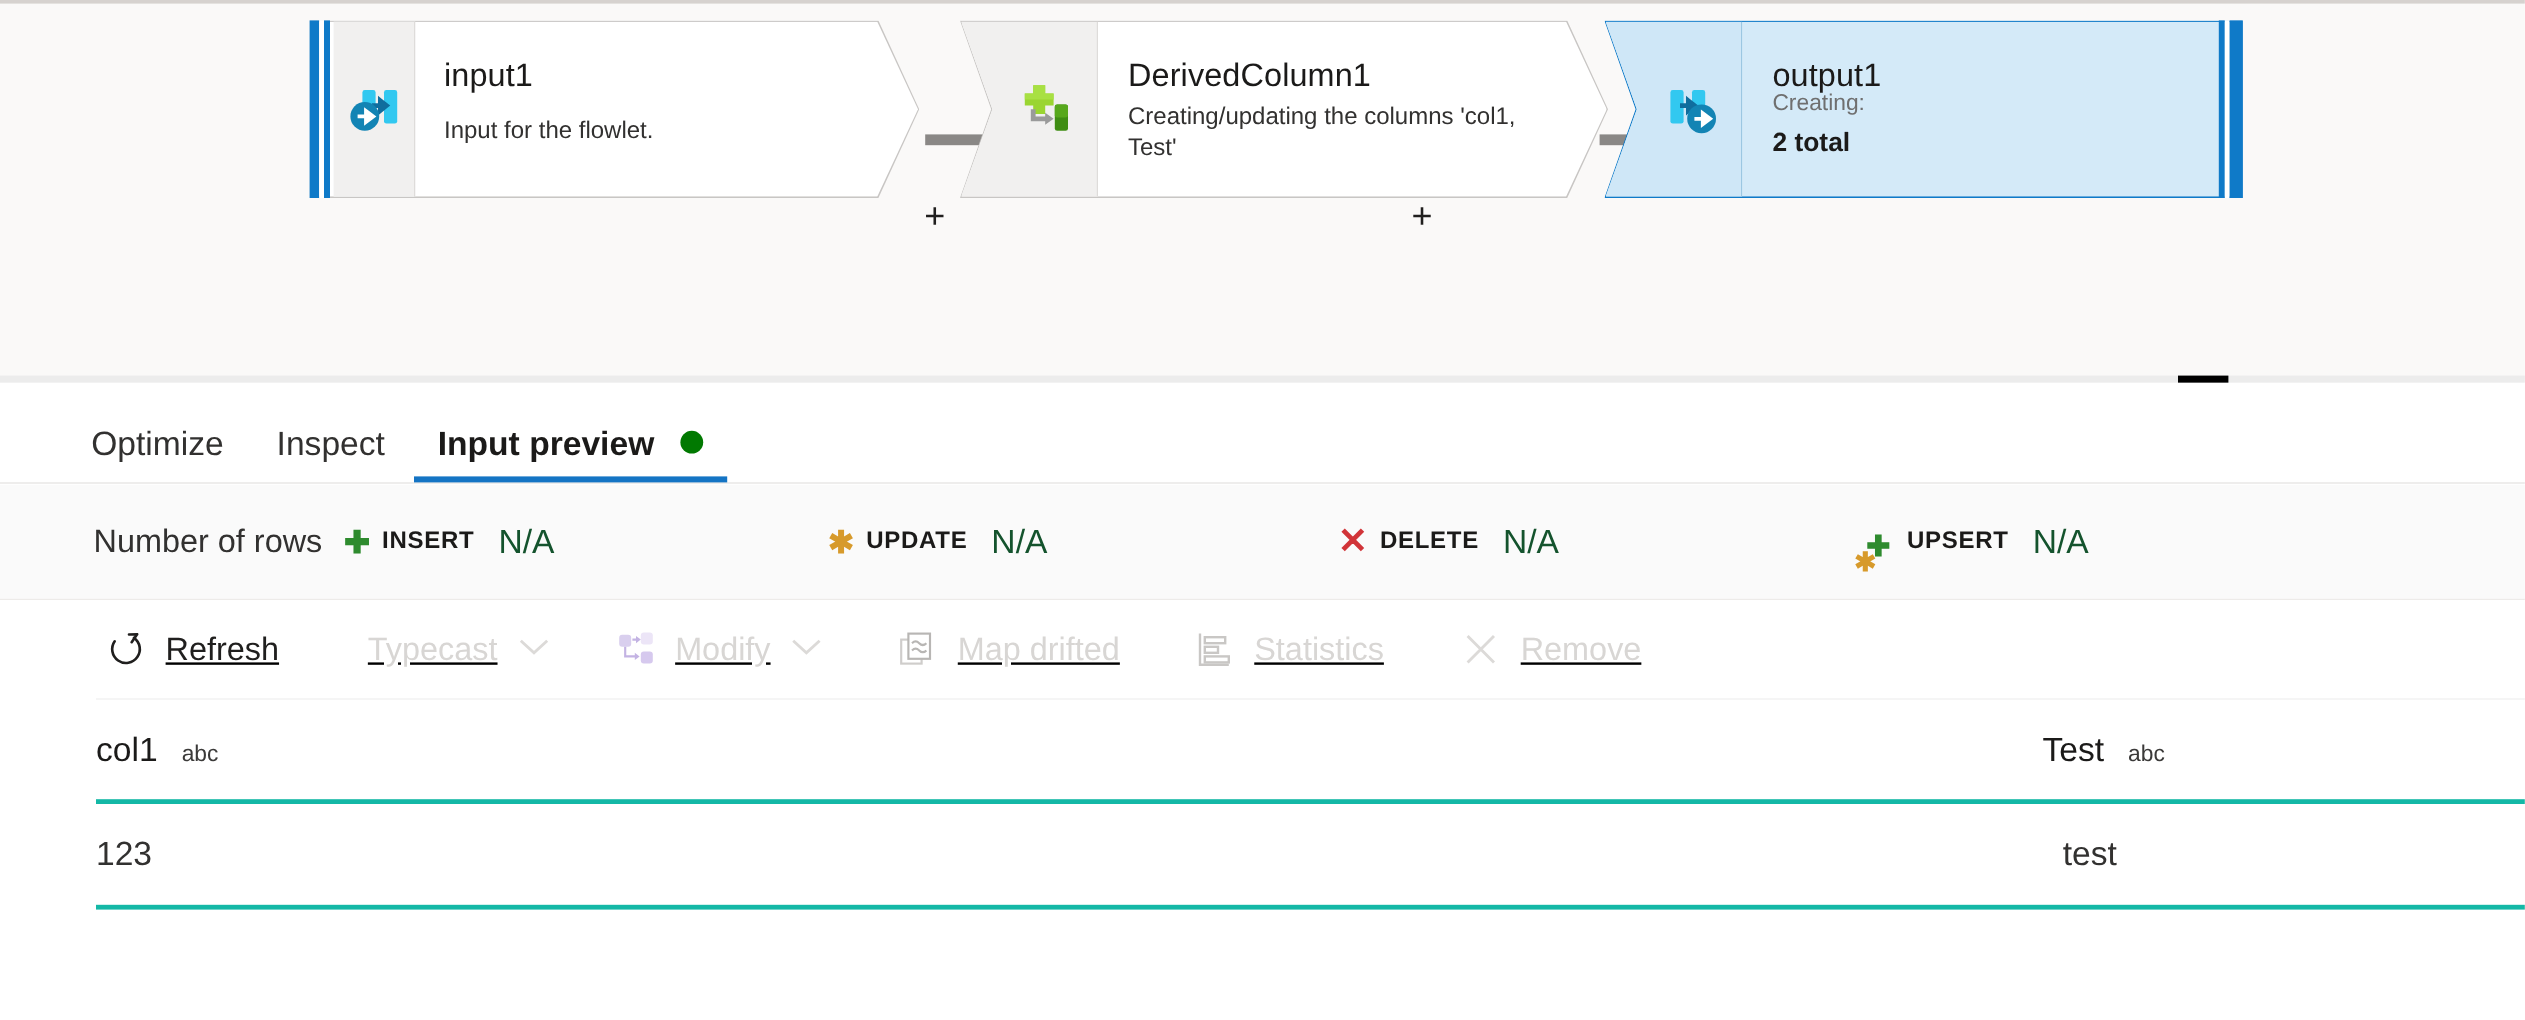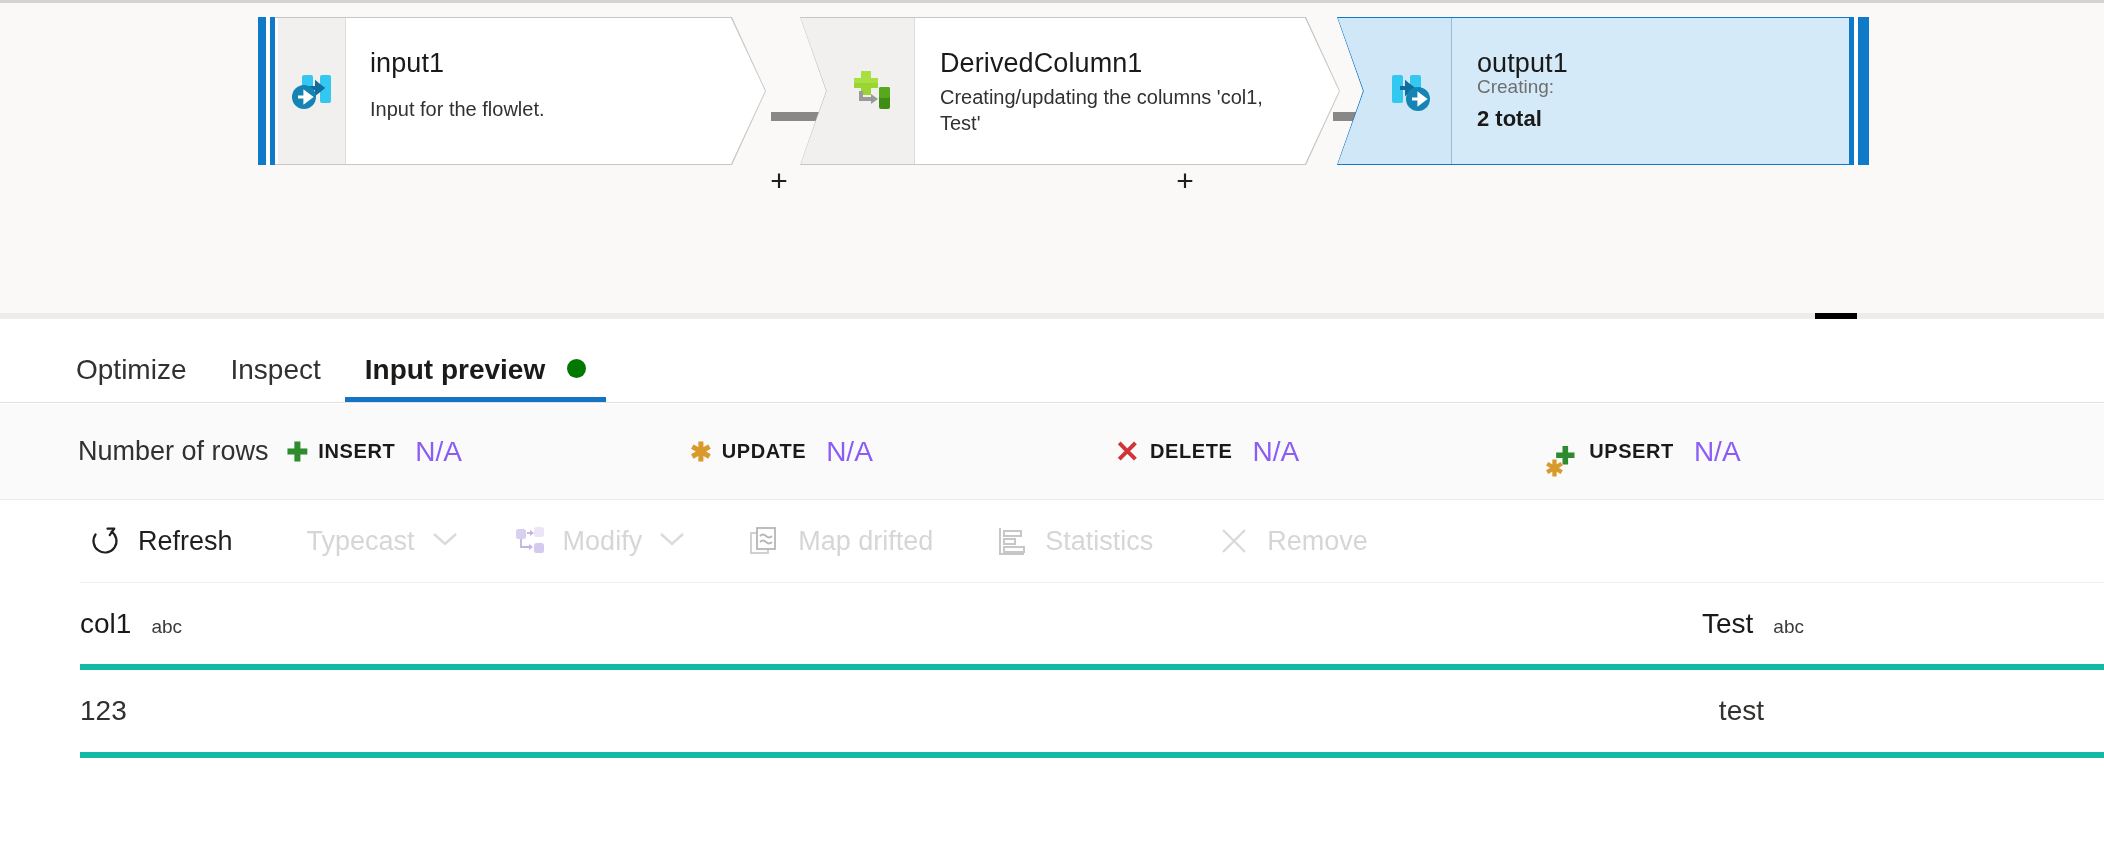--- a/index.html
+++ b/index.html
@@ -135,43 +135,43 @@
     position: absolute; left: 0; top: 404px; width: 2104px; height: 96px;
     background: #fafafa; border-bottom: 1px solid #edebe9;
     display: flex; align-items: center;
   }
   #rowcounts .label {
     font-size: 27px; color: #323130; margin-left: 78px; white-space: nowrap;
   }
   .metric { display: flex; align-items: center; white-space: nowrap; }
   .metric .mi { font-size: 26px; margin-right: 10px; line-height: 1; font-weight: bold; }
   .metric .mname { font-size: 20px; font-weight: bold; letter-spacing: .6px; color: #1b1a19; }
-  .metric .mval { font-size: 28px; color: #8b5cf6; margin-left: 20px; }
+  .metric .mval { font-size: 28px; color: #14532d; margin-left: 20px; }
   .ic-insert { color: #2e8b2e; }
   .ic-update { color: #d79a2b; }
   .ic-delete { color: #d13438; }
   .ic-upsert-star { color: #d79a2b; }
   .ic-upsert-plus { color: #2e8b2e; }
 
   
   #toolbar {
     position: absolute; left: 0; top: 501px; width: 1688px; height: 80px;
     background: #ffffff;
-    display: flex; align-items: center; padding-left: 88px;
+    display: flex; align-items: center; padding-left: 88px; text-decoration: underline;
   }
   .tbitem { display: flex; align-items: center; margin-right: 40px; white-space: nowrap; }
   .tbitem .tbtext { font-size: 27px; color: #201f1e; margin-left: 16px; }
   .tbitem.disabled .tbtext { color: #d8d6d4; }
   .tbicon { width: 34px; height: 34px; display: flex; align-items: center; justify-content: center; }
   .caret { margin-left: 16px; }
 
   
   #grid { position: absolute; left: 0; top: 582px; width: 2104px; height: 268px; background: #ffffff; }
   .grid-inner { position: absolute; left: 80px; right: 0; top: 0; }
-  .grow { display: flex; align-items: center; border-bottom: 6px solid #14b8a6; }
+  .grow { display: flex; align-items: center; border-bottom: 4px solid #14b8a6; }
   .grow.header { height: 88px; border-top: 1px solid #efefef; }
   .grow.data { height: 88px; }
   .gcell { flex: 1; padding-left: 0; display: flex; align-items: baseline; }
   .gcell.right { justify-content: flex-end; padding-right: 300px; }
   .colname { font-size: 28px; color: #1b1a19; }
   .coltype { font-size: 19px; color: #3b3a39; margin-left: 20px; }
   .cellval { font-size: 28px; color: #323130; }
 </style>
 </head>
 <body>

